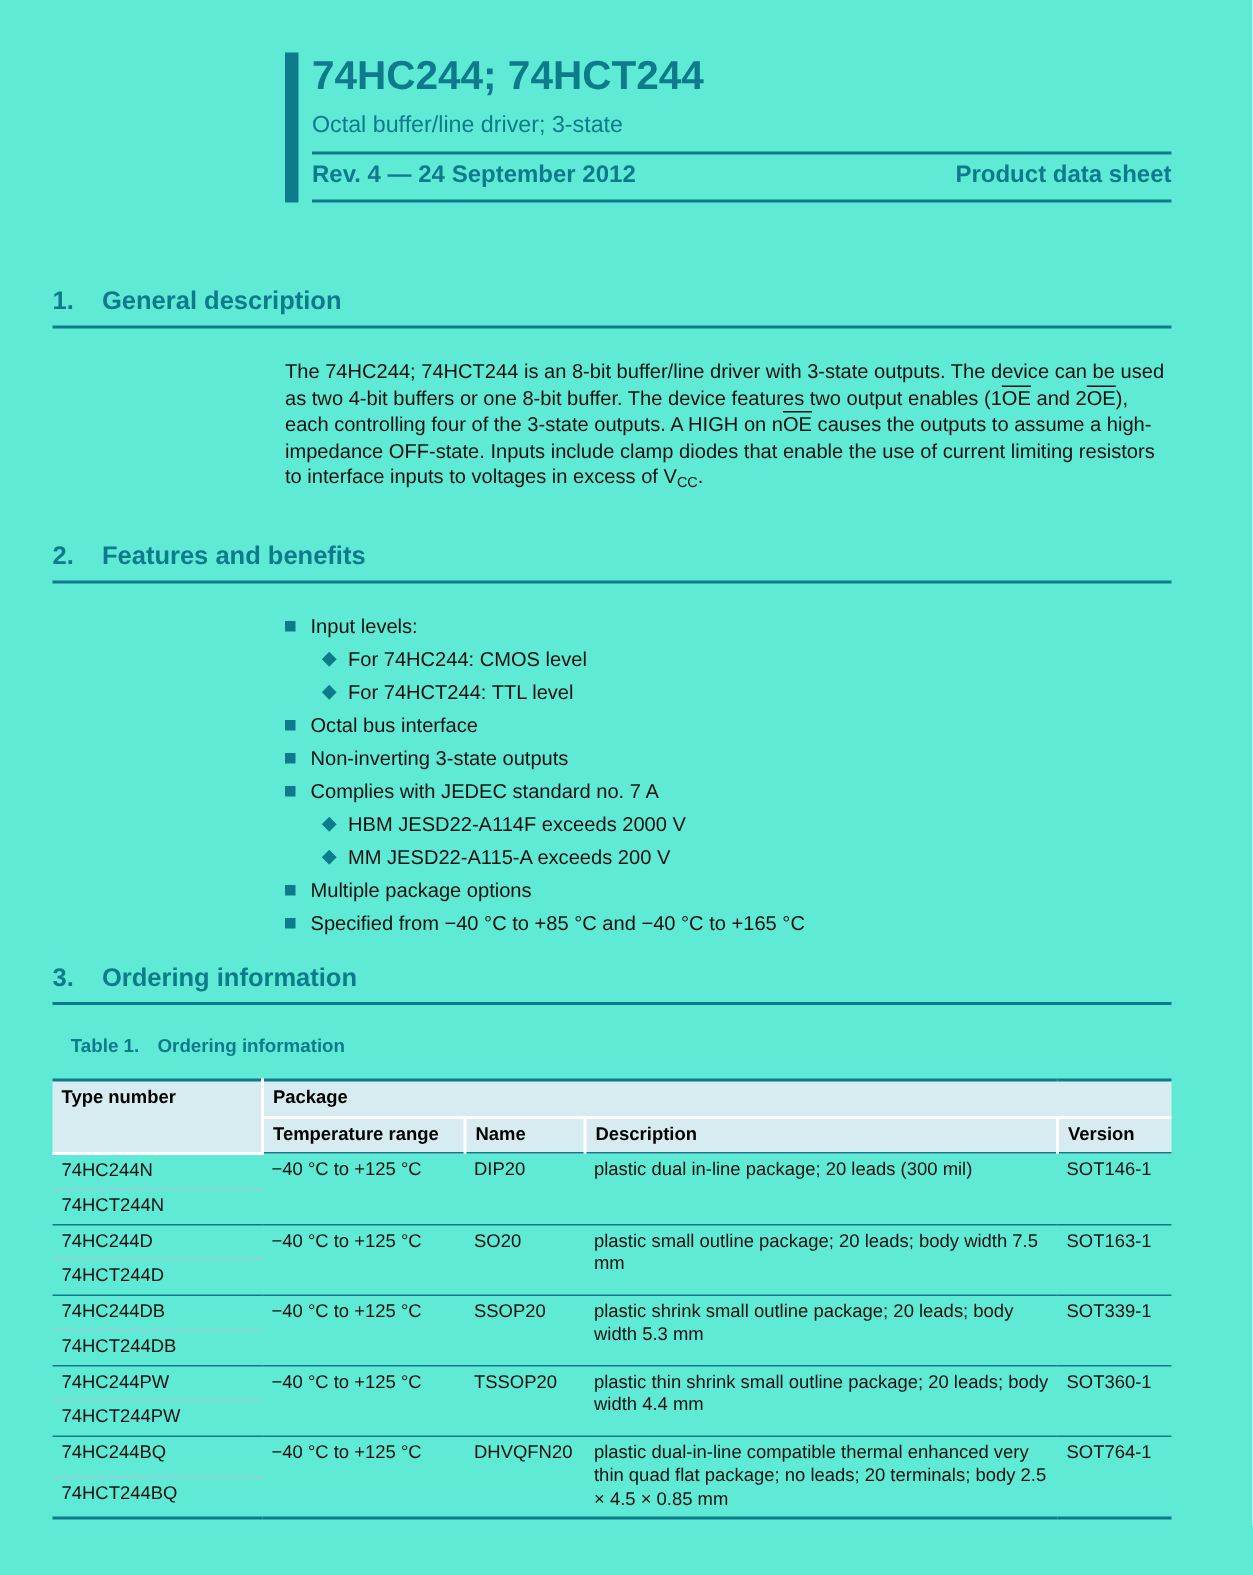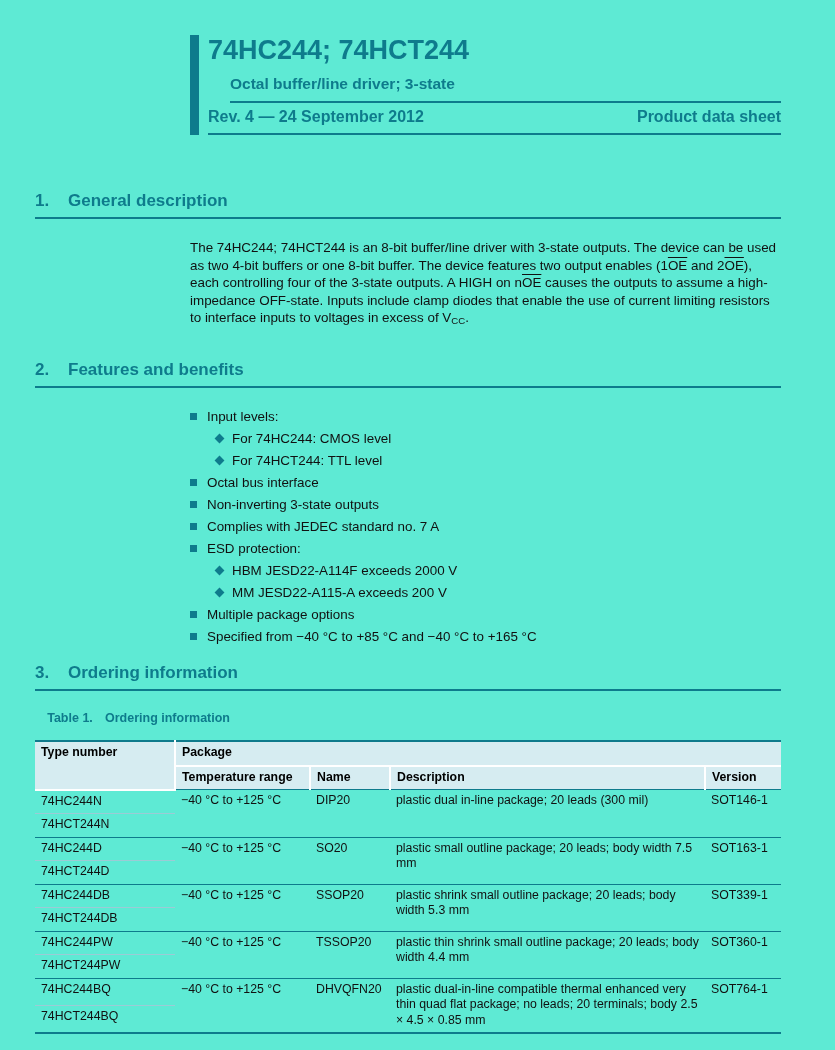--- a/index.html
+++ b/index.html
@@ -13,21 +13,21 @@
   .page {
     width: 835px; height: 1050px; position: relative; overflow: hidden;
     background: #5eead4; color: #111;
     font-family: "Liberation Sans", sans-serif;
     padding-left: 35px; padding-right: 54px;
   }
 
   
   .title-block { margin: 35px 0 0 155px; border-left: 9px solid var(--accent); padding-left: 9px; }
   .doc-title { font-size: 27px; font-weight: 700; color: var(--accent); line-height: 1.15; }
-  .doc-subtitle { font-size: 15.5px; font-weight: 700; color: var(--accent); margin-top: 9px; padding-bottom: 8px; border-bottom: 2px solid var(--accent); margin-left: 22px; }
+  .doc-subtitle { font-size: 15.5px; font-weight: 400; color: var(--accent); margin-top: 9px; padding-bottom: 8px; border-bottom: 2px solid var(--accent); }
   .rev-row { display: flex; justify-content: space-between; font-size: 16px; font-weight: 700; color: var(--accent); padding: 5px 0 7px; border-bottom: 2px solid var(--accent); }
 
   
   .section { margin-top: 30px; }
   .section-heading { display: flex; color: var(--accent); font-weight: 700; font-size: 17px; line-height: 20px; }
   .section-heading .num { width: 33px; flex: none; }
   .section-rule { border: none; border-top: 2px solid var(--accent); margin: 6px 0 0 0; }
   #sec1 { margin-top: 56px; }
   #sec3 { margin-top: 18px; }
 
@@ -109,24 +109,20 @@
         <span class="sq"></span>
         <span>Octal bus interface</span>
       </li>
     <li>
         <span class="sq"></span>
         <span>Non-inverting 3-state outputs</span>
       </li>
     <li>
         <span class="sq"></span>
         <span>Complies with JEDEC standard no. 7 A</span>
-      </li>
-    <li>
-        <span class="sq"></span>
-        <span>ESD protection:</span>
       </li>
     <li class="subitem">
         <span class="dia"></span>
         <span>HBM JESD22-A114F exceeds 2000 V</span>
       </li>
     <li class="subitem">
         <span class="dia"></span>
         <span>MM JESD22-A115-A exceeds 200 V</span>
       </li>
     <li>

